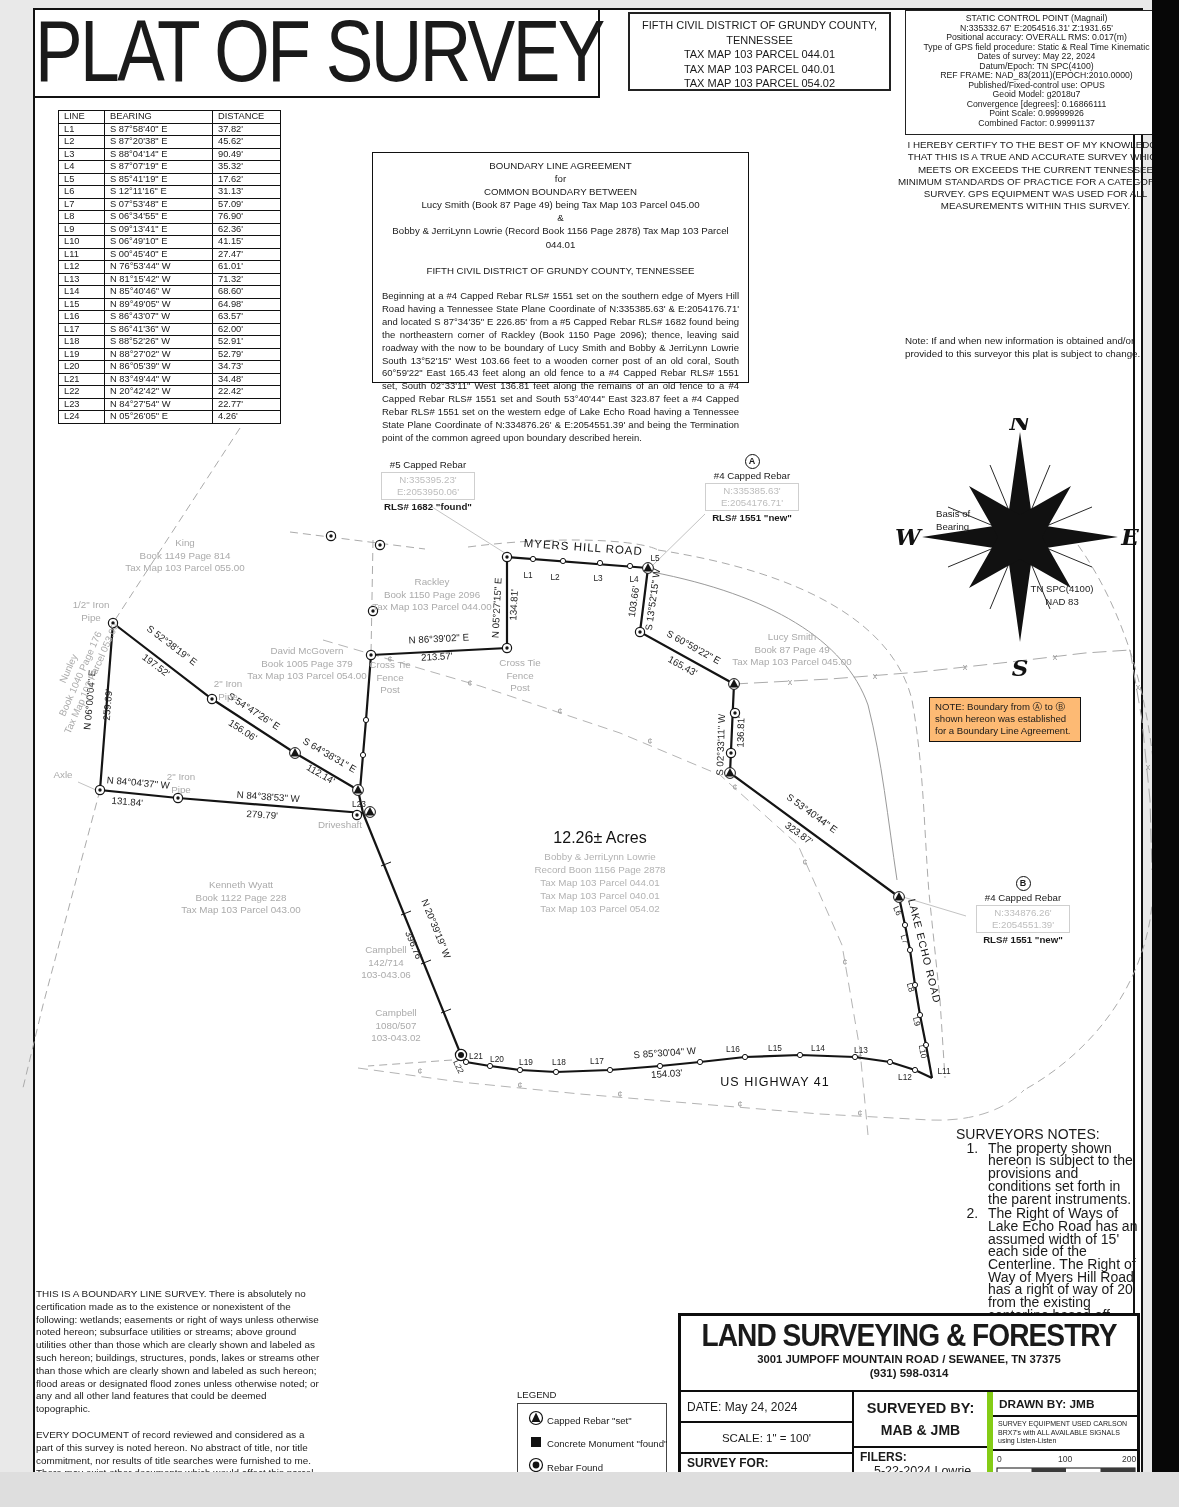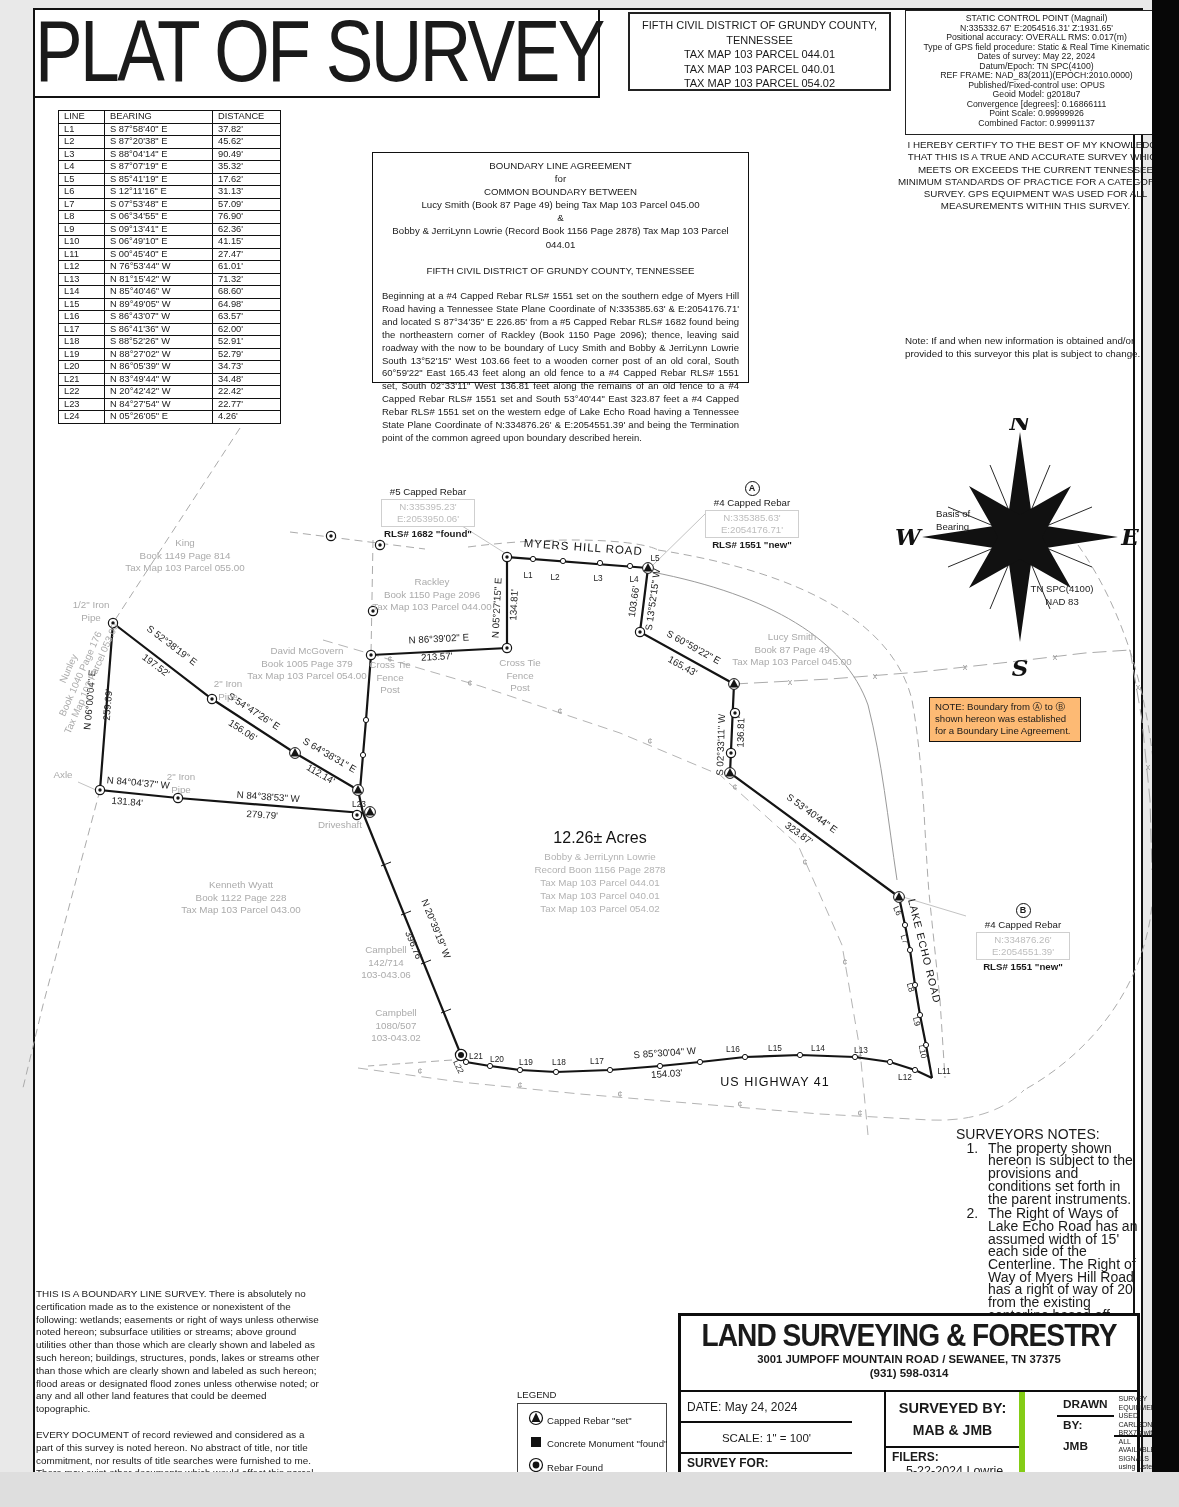--- a/index.html
+++ b/index.html
@@ -18,21 +18,21 @@
   .noter{left:905px;top:335px;width:268px;font-size:9.8px;line-height:12.6px;}
   table.lt{position:absolute;left:58px;top:110px;border-collapse:collapse;}
   table.lt th,table.lt td{border:1px solid #111;font-size:9.3px;font-weight:normal;text-align:left;padding:0 2px 0 5px;height:11.5px;line-height:11.5px;white-space:nowrap;}
   table.lt th:nth-child(1),table.lt td:nth-child(1){width:38px;}
   table.lt th:nth-child(2),table.lt td:nth-child(2){width:100px;}
   table.lt th:nth-child(3),table.lt td:nth-child(3){width:60px;}
   .bla{left:372px;top:152px;width:377px;height:231px;border:1.5px solid #111;box-sizing:border-box;padding:6px 9px;}
   .bla .hd div{text-align:center;font-size:9.7px;line-height:13.1px;min-height:13px;}
   .bla .body{font-size:9.5px;line-height:12.95px;text-align:justify;}
   .glabel{color:#ababab;font-size:9.8px;line-height:12.6px;text-align:center;}
-  .corner-lbl{text-align:center;font-size:9.7px;line-height:12px;margin-top:27px;}
+  .corner-lbl{text-align:center;font-size:9.7px;line-height:12px;}
   .coordbox{border:1px solid #cfcfcf;color:#bdbdbd;margin:1px auto;padding:1px 2px;width:88px;background:#fff;}
   .circmark{display:block;margin:0 auto 1px auto;width:13px;height:13px;border:1.2px solid #111;border-radius:50%;font-size:9px;line-height:13px;text-align:center;font-weight:bold;background:#fff;}
   .parcel{text-align:center;}
   .parcel .ac{font-size:16px;color:#111;margin-bottom:3px;}
   .parcel .pl{color:#b3b3b3;font-size:9.8px;line-height:13px;}
   .noteab{border:1.2px solid #111;background:#fdba74;padding:3px 5px;font-size:9.6px;line-height:12.2px;}
   .svn{font-size:14px;line-height:12.7px;}
   .svn ol{margin:1px 0 0 0;padding-left:26px;}
   .svn li{margin-bottom:2px;padding-left:6px;}
   .disc{font-size:9.9px;line-height:12.8px;}
@@ -40,24 +40,24 @@
   .legend-title{font-size:9.6px;margin-bottom:3px;}
   .legend-box{border:1.3px solid #444;background:#fff;padding:6px 7px;width:150px;box-sizing:border-box;}
   .legend-row{display:flex;align-items:center;margin-bottom:3.5px;}
   .legend-row .sym{width:22px;flex:0 0 22px;text-align:center;}
   .legend-row .lab{font-size:9.6px;white-space:nowrap;}
   .tb{left:678px;top:1313px;width:462px;height:189px;border:3px solid #0d0d0d;box-sizing:border-box;background:#fff;}
   .tb-head{height:76px;border-bottom:2px solid #0d0d0d;text-align:center;box-sizing:border-box;padding-top:3px;}
   .tb-company{font-size:29px;font-weight:bold;letter-spacing:-1px;line-height:33px;transform:scale(.97,1.05);transform-origin:50% 0;}
   .tb-addr{font-size:11.3px;font-weight:bold;line-height:14px;}
   .tb-phone{font-size:11.5px;font-weight:bold;line-height:15px;}
-  .tb-grid{display:flex;height:104px;gap:32px;}
+  .tb-grid{display:flex;height:104px;}
   .tb-c1{width:171px;flex:0 0 171px;display:flex;flex-direction:column;}
   .tb-c2{width:141px;flex:0 0 141px;border-left:2px solid #0d0d0d;border-right:6px solid #84cc16;display:flex;flex-direction:column;box-sizing:border-box;}
-  .tb-c3{flex:1;display:flex;flex-direction:row;}
+  .tb-c3{flex:1;display:flex;flex-direction:column;}
   .cell{box-sizing:border-box;padding:2px 6px;}
   .tb-date{height:31px;border-bottom:2px solid #0d0d0d;font-size:12px;line-height:26px;}
   .tb-scale{height:31px;border-bottom:2px solid #0d0d0d;font-size:11.5px;line-height:26px;text-align:center;}
   .tb-for{flex:1;}
   .tb-for .l1{font-size:12px;font-weight:bold;}
   .tb-for .l2{font-size:18px;text-align:center;letter-spacing:1px;margin-top:4px;}
   .tb-surv{height:62px;border-bottom:2px solid #0d0d0d;text-align:center;font-weight:bold;}
   .tb-surv .l1{font-size:14.5px;margin-top:6px;}
   .tb-surv .l2{font-size:14px;margin-top:6px;}
   .tb-filers{flex:1;}

